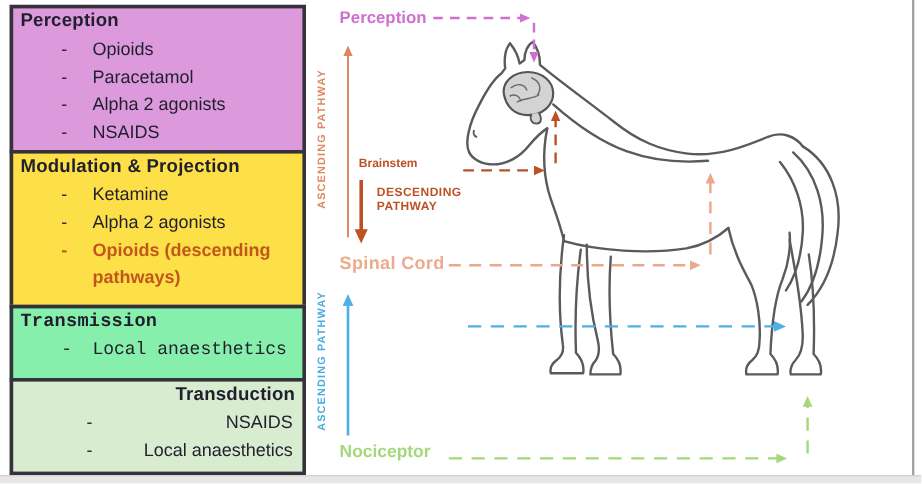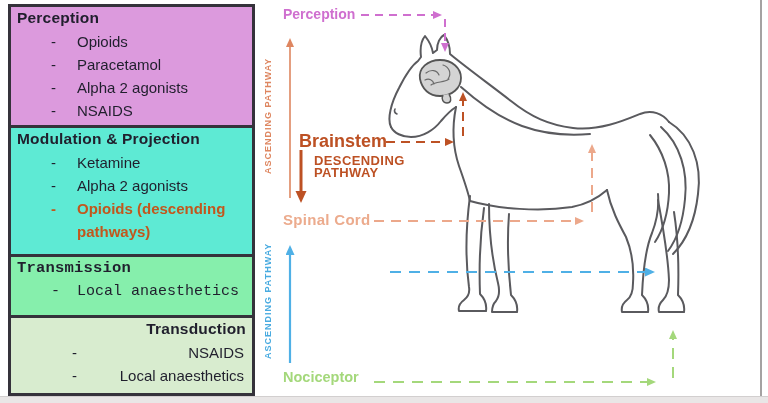--- a/index.html
+++ b/index.html
@@ -11,28 +11,28 @@
   .box{
     position:absolute;left:8px;width:247px;box-sizing:border-box;
     border:3px solid #35323b;padding:2px 6px 0 6px;color:#201f2d;
   }
   .box h2{margin:0 0 3px 0;font-size:15.5px;font-weight:700;letter-spacing:.2px;color:#201f2d;}
   .row{display:flex;line-height:23px;font-size:15px;font-weight:500;}
   .bullet{width:26px;margin-left:34px;flex:none;}
   .txt{flex:1;padding-right:2px;}
   .row.highlight{color:#c2571d;font-weight:700;}
   .box-perception{top:4px;height:124px;background:#dc9add;}
-  .box-modulation{top:125px;height:132px;background:#5eead4;}
+  .box-modulation{top:125px;height:132px;background:#fde047;}
   .box-transmission{top:254px;height:64px;background:#86efac;font-family:Liberation Mono, monospace;}
   .box-transduction{top:315px;height:81px;background:#d8eccf;text-align:right;}
   
   .lbl{position:absolute;font-weight:700;white-space:nowrap;}
   .lbl-forebrain{left:283px;top:6px;font-size:14px;color:#cf6fcf;}
-  .lbl-brainstem{left:299px;top:131px;font-size:18px;color:#bd5124;}
-  .lbl-descending{left:314px;top:155px;font-size:13px;line-height:12px;letter-spacing:.4px;color:#bd5124;}
+  .lbl-brainstem{left:299px;top:131px;font-size:10px;color:#bd5124;}
+  .lbl-descending{left:314px;top:155px;font-size:10px;line-height:12px;letter-spacing:.4px;color:#bd5124;}
   .lbl-spinal{left:283px;top:211px;font-size:15px;color:#ecab8d;letter-spacing:.3px;text-align:right;}
   .lbl-peripheral{left:302px;top:262px;font-size:14px;line-height:23px;color:#3da3dd;}
   .lbl-nociceptor{left:283px;top:369px;font-size:14.5px;color:#a4d87b;}
   .vlabel{
     position:absolute;writing-mode:vertical-rl;transform:rotate(180deg);
     font-size:9px;font-weight:700;letter-spacing:1px;text-align:center;white-space:nowrap;
   }
   .vlabel-upper{left:263px;top:55px;height:122px;color:#de8660;}
   .vlabel-lower{left:263px;top:253px;height:106px;color:#49abe0;}
   

